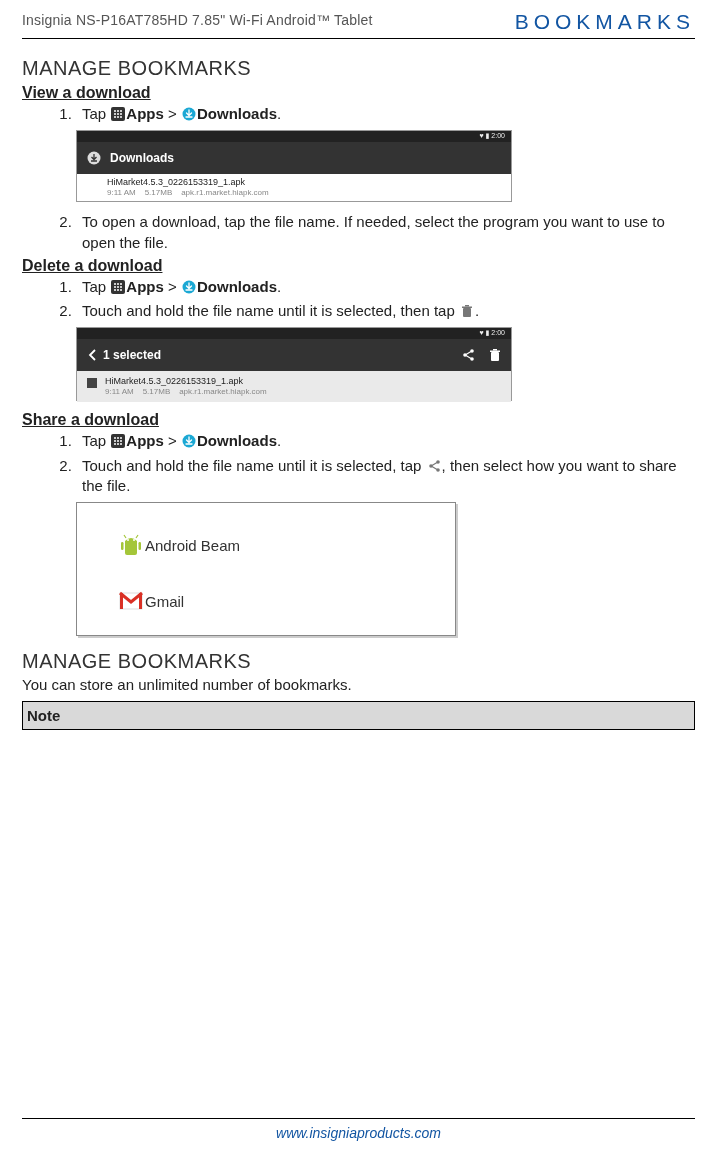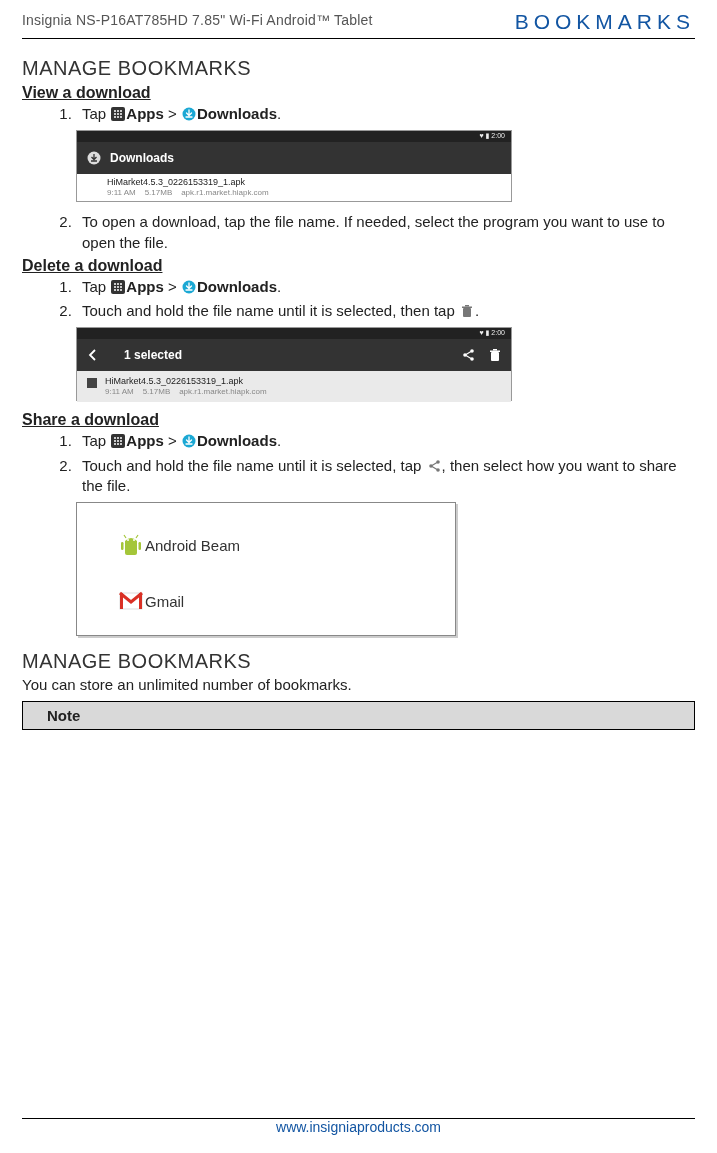--- a/index.html
+++ b/index.html
@@ -114,21 +114,21 @@
       height: 32px;
       background: #333;
       color: #fff;
       display: flex;
       align-items: center;
       justify-content: space-between;
       padding: 0 10px;
       font-size: 12px;
       font-weight: 700;
     }
-    .ss-sel-left { display: flex; align-items: center; gap: 25px; }
+    .ss-sel-left { display: flex; align-items: center; gap: 4px; }
     .ss-sel-right { display: flex; align-items: center; gap: 14px; }
     .ss-sel-item {
       padding: 5px 0 5px 10px;
       background: #eaeaea;
       font-size: 9px;
       display: flex;
       align-items: flex-start;
       gap: 8px;
       line-height: 1.2;
     }
@@ -167,33 +167,35 @@
       line-height: 1.35;
     }
     .note-table {
       border: 1.5px solid #000;
       width: 100%;
       margin-top: 6px;
       border-collapse: collapse;
     }
     .note-table td {
       border: 1.5px solid #000;
-      padding: 5px 24px;
+      padding: 5px 4px;
       font-size: 15px;
     }
     .note-header {
       background: #d9d9d9;
       font-weight: 700;
     }
     .footer {
       position: absolute;
-      bottom: 18px;
+      bottom: 12px;
       left: 22px;
       right: 22px;
       border-top: 1.5px solid #000;
+      padding-top: 6px;
+      font-style: italic;
     }
     .footer-url {
       text-align: center;
       color: #1255a2;
       font-size: 14px;
     }
     .footer-page {
       text-align: right;
       font-size: 22px;
       font-weight: 700;

